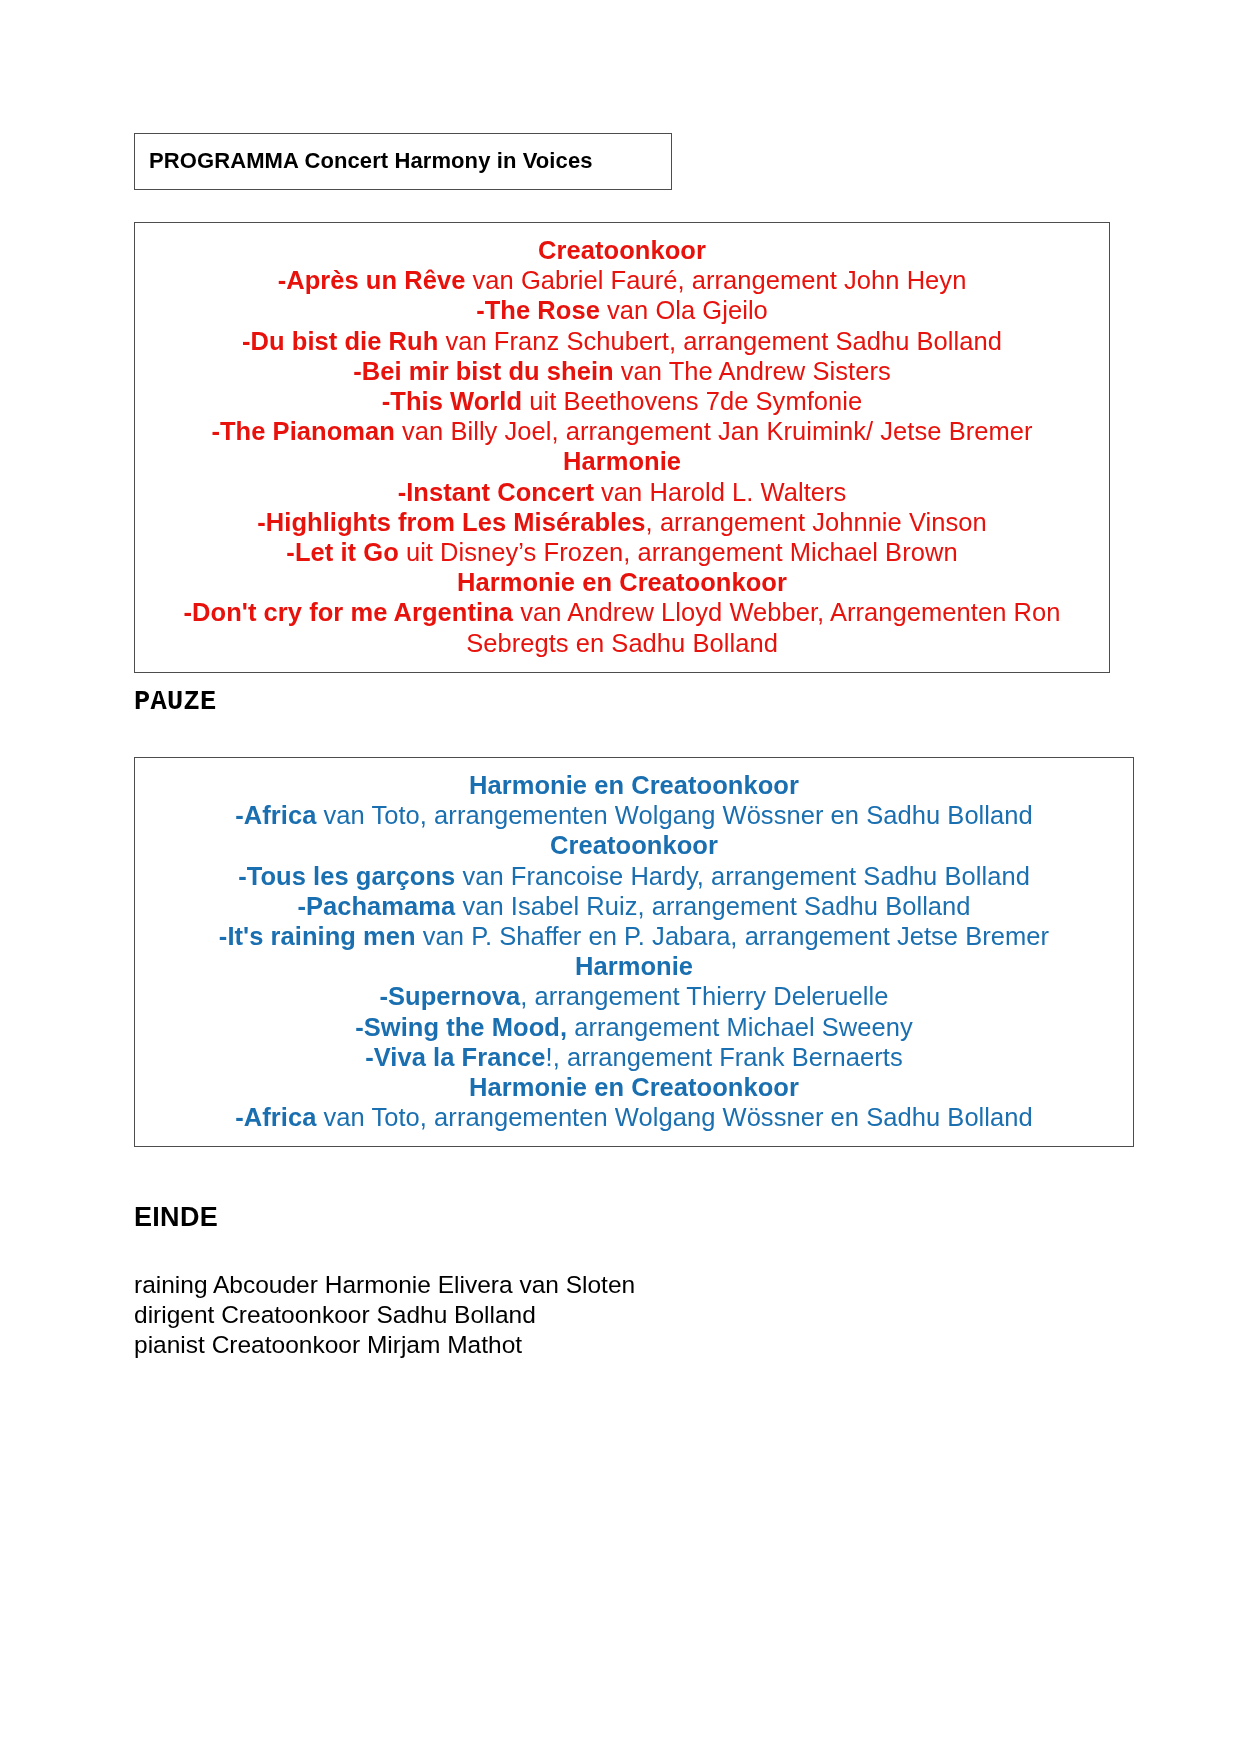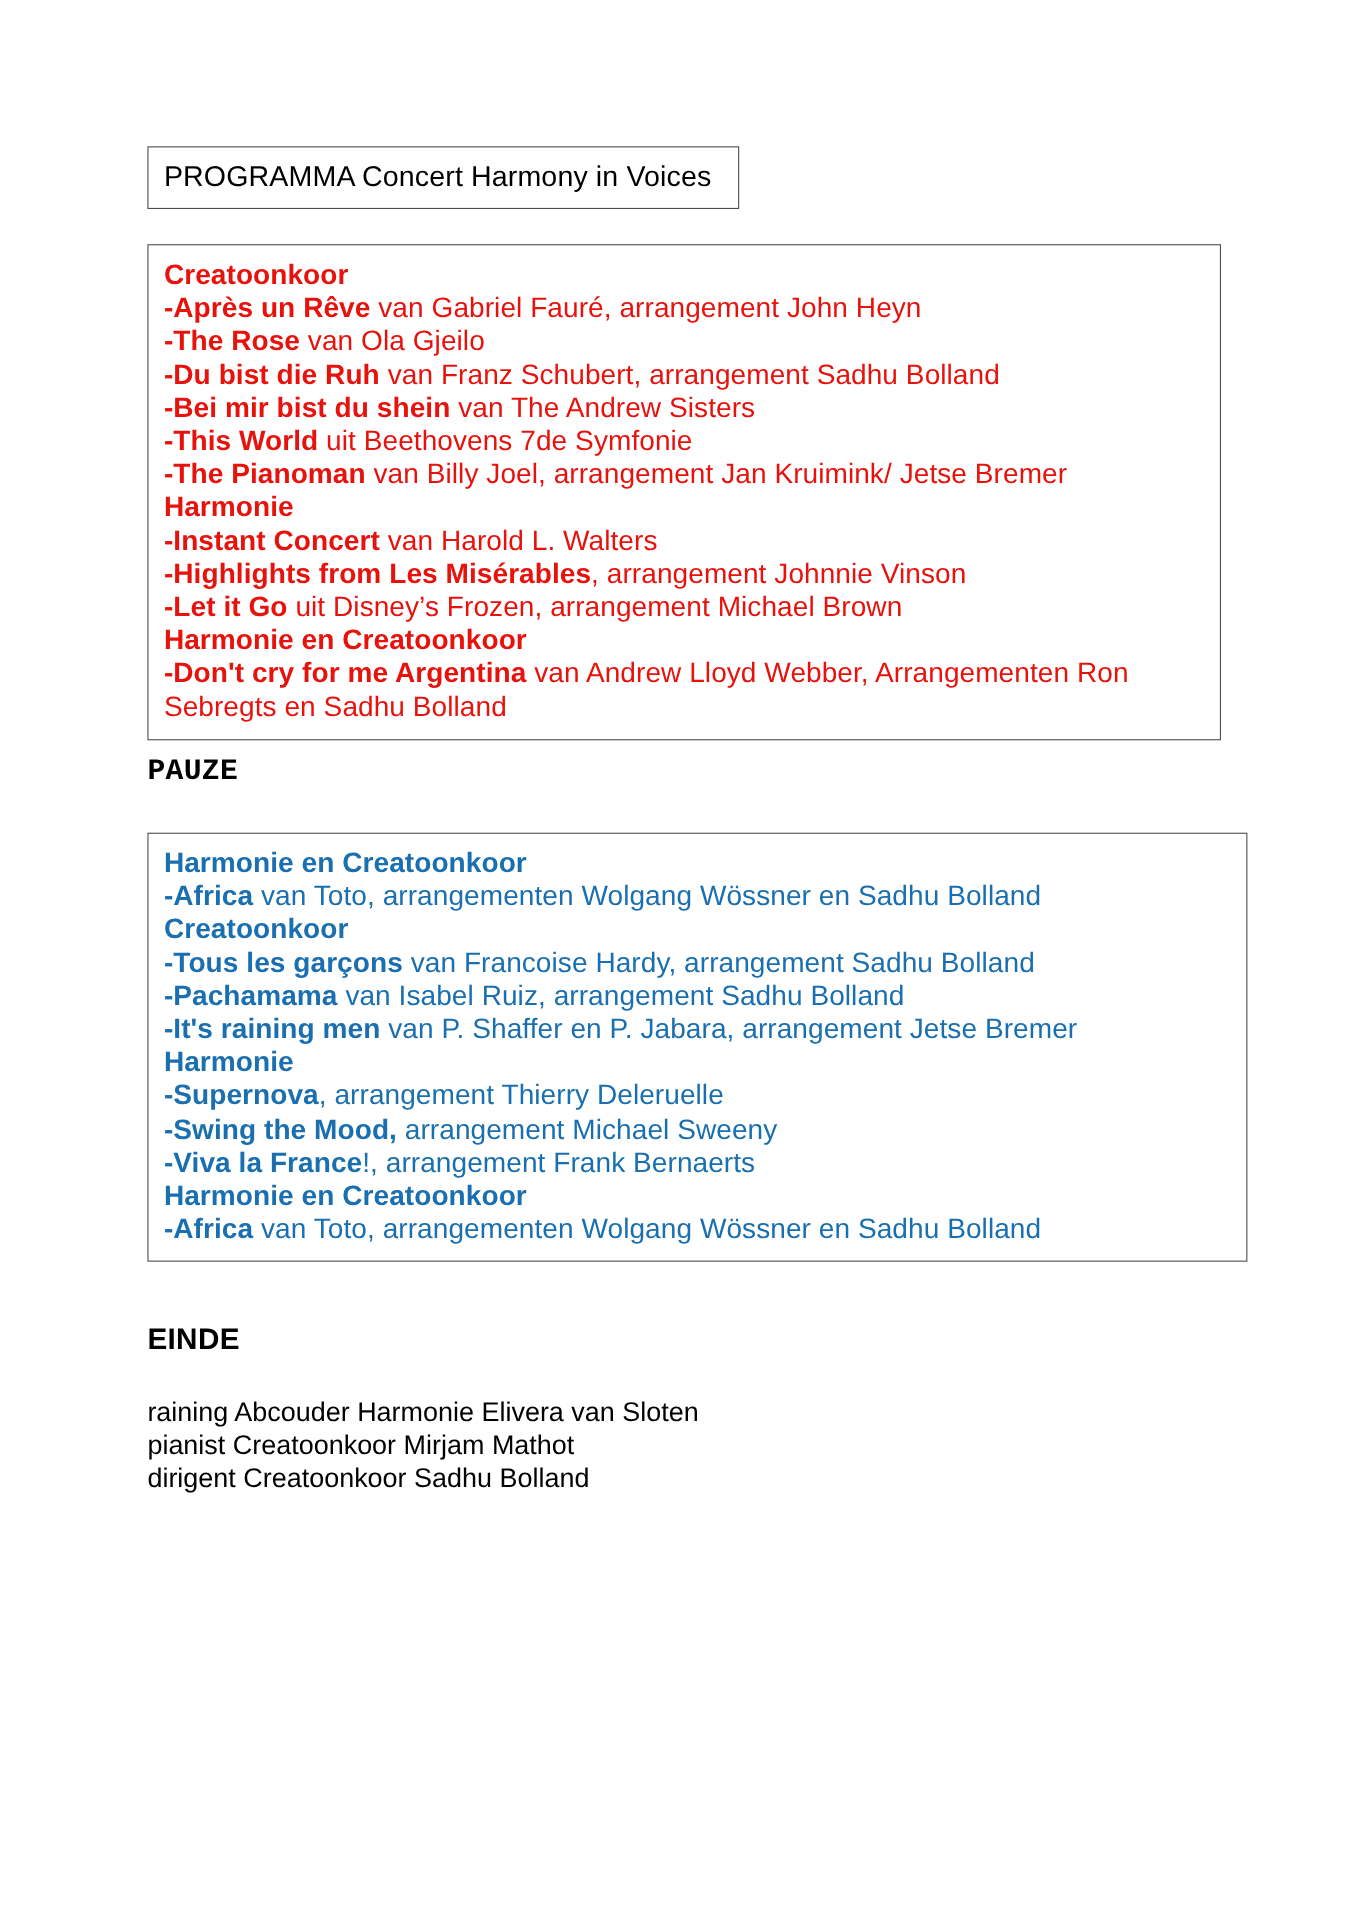--- a/index.html
+++ b/index.html
@@ -28,34 +28,35 @@
     position: absolute;
     left: 134px;
     top: 133px;
     width: 538px;
     border: 1px solid #4d4d4d;
     box-sizing: border-box;
     padding: 10px 14px 12px 14px;
     background: #fff;
   }
   .title-line {
-    font-size: 26px;
-    font-weight: normal;
+    font-size: 22px;
+    font-weight: bold;
     line-height: 33px;
     letter-spacing: 0.1px;
     white-space: nowrap;
   }
 
   
   .prog-box {
     position: absolute;
     border: 1px solid #4d4d4d;
     box-sizing: border-box;
     background: #fff;
     padding: 12px 14px 14px 14px;
+    text-align: center;
   }
   #box-part1 {
     left: 134px;
     top: 222px;
     width: 976px;
   }
   #box-part2 {
     left: 134px;
     top: 757px;
     width: 1000px;
@@ -113,17 +114,17 @@
   <div class="section-heading" id="heading-pauze">PAUZE</div>
 
   <div class="prog-box" id="box-part2">
     <div class="prog-line blue"><span><b>Harmonie en Creatoonkoor</b></span><br><span><b>-Africa</b><span> van Toto, arrangementen Wolgang Wössner en Sadhu Bolland</span></span><br><span><b>Creatoonkoor</b></span><br><span><b>-Tous les garçons</b><span> van Francoise Hardy, arrangement Sadhu Bolland</span></span><br><span><b>-Pachamama</b><span> van Isabel Ruiz, arrangement Sadhu Bolland</span></span><br><span><b>-It's raining men</b><span> van P. Shaffer en P. Jabara, arrangement Jetse Bremer</span></span><br><span><b>Harmonie</b></span><br><span><b>-Supernova</b><span>, arrangement Thierry Deleruelle</span></span><br><span><b>-Swing the Mood,</b><span> arrangement Michael Sweeny</span></span><br><span><b>-Viva la France</b><span>!, arrangement Frank Bernaerts</span></span><br><span><b>Harmonie en Creatoonkoor</b></span><br><span><b>-Africa</b><span> van Toto, arrangementen Wolgang Wössner en Sadhu Bolland</span></span></div>
   </div>
 
   <div class="section-heading" id="heading-einde">EINDE</div>
 
   <div class="credits">
     <div class="credit-line">raining Abcouder Harmonie Elivera van Sloten</div>
+    <div class="credit-line">dirigent Creatoonkoor Sadhu Bolland</div>
     <div class="credit-line">pianist Creatoonkoor Mirjam Mathot</div>
-    <div class="credit-line">dirigent Creatoonkoor Sadhu Bolland</div>
   </div>
 
 </div>
 
 </body></html>

